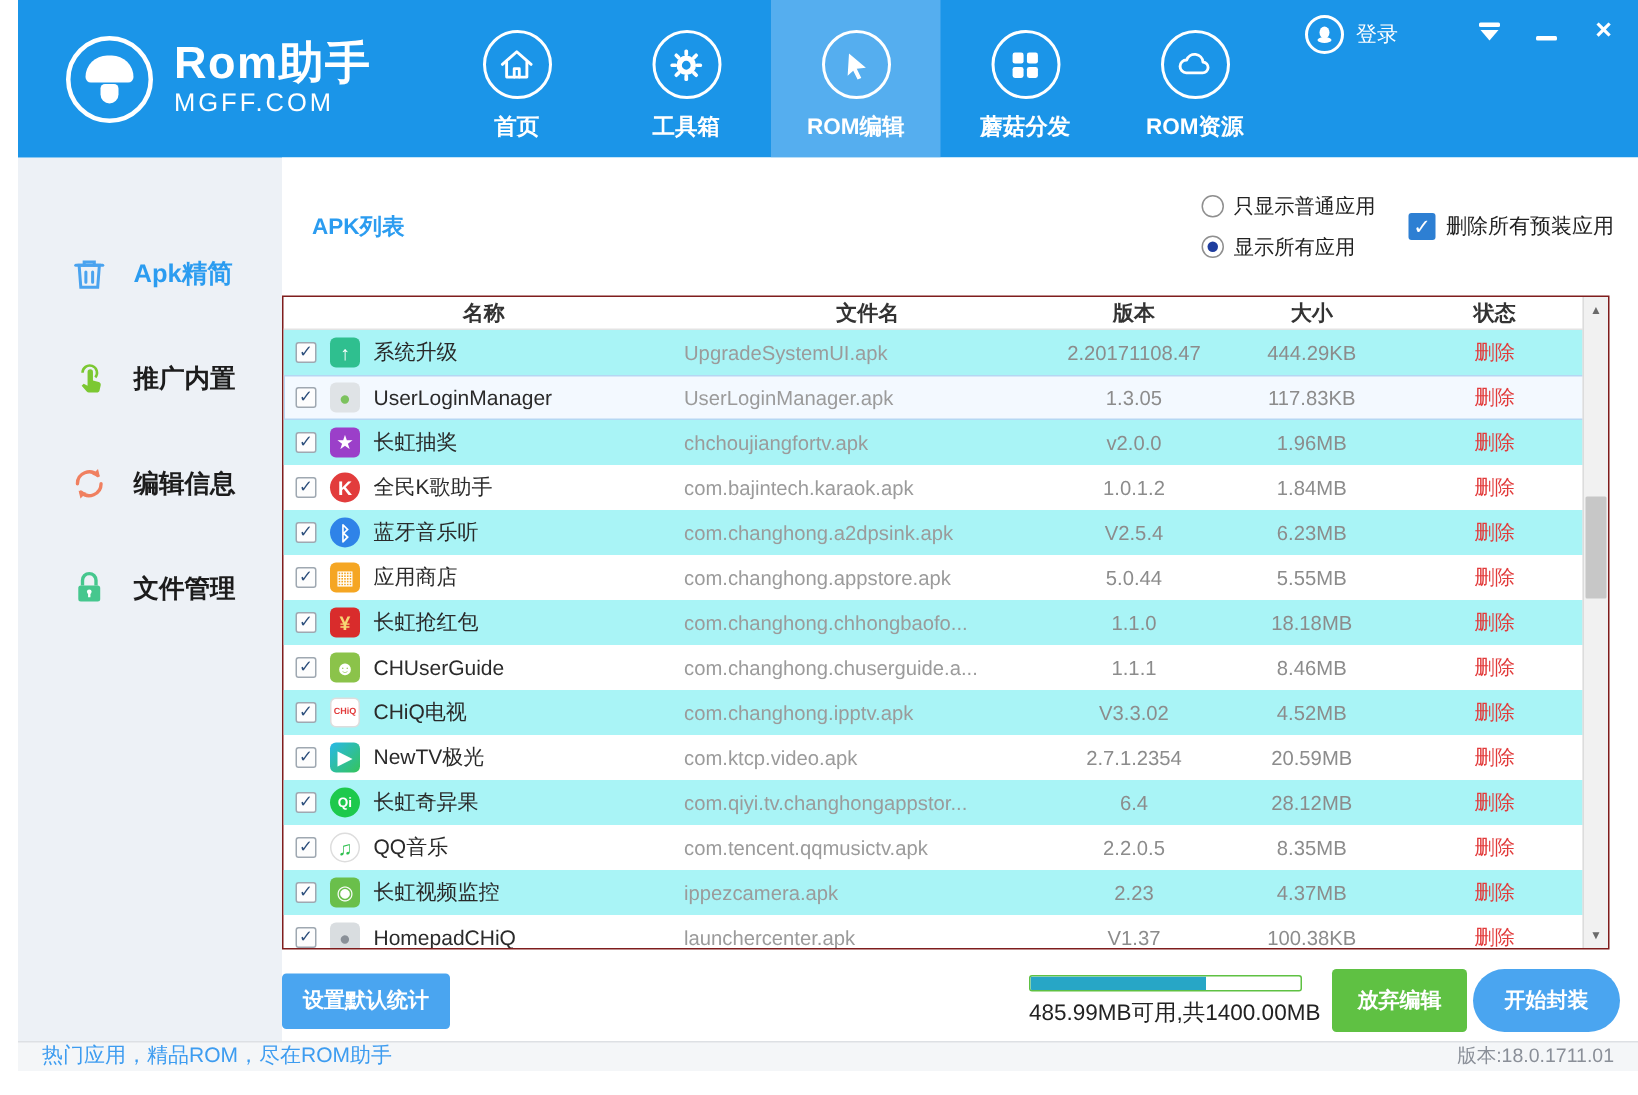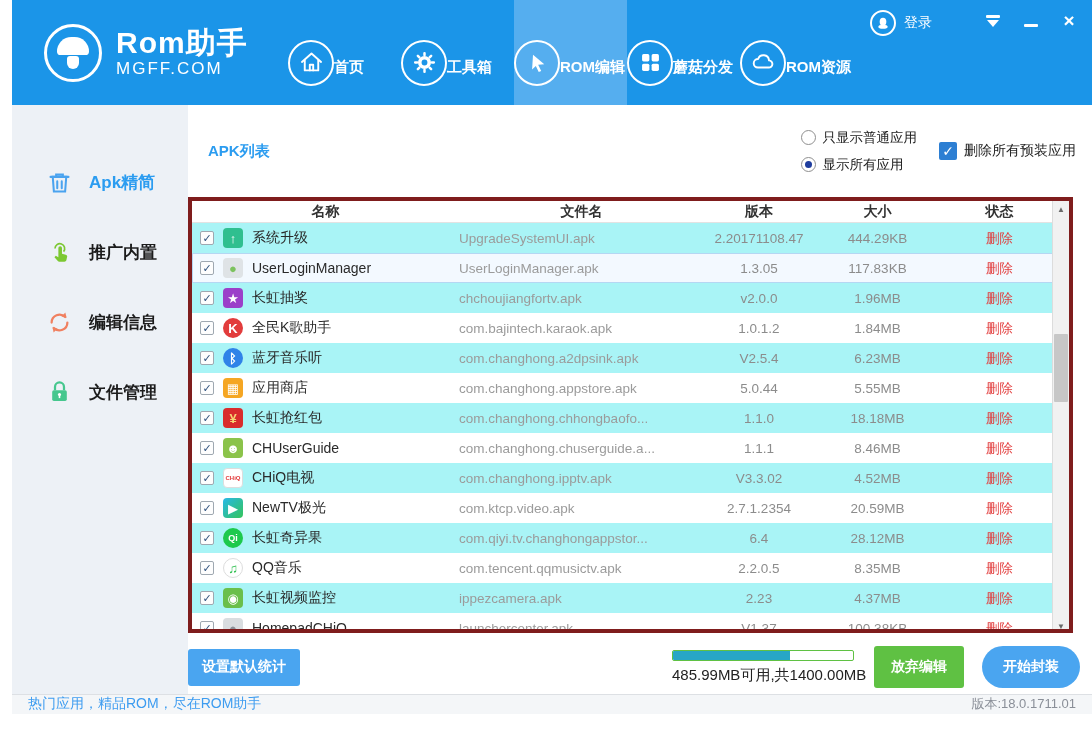--- a/index.html
+++ b/index.html
@@ -9,21 +9,21 @@
 
   
   .titlebar { height:105px; background:#1b95e8; display:flex; align-items:stretch; position:relative; }
   .logo { display:flex; align-items:center; gap:14px; padding-left:32px; width:250px; }
   .logo-mark { width:58px; height:58px; border:3px solid #fff; border-radius:50%; position:relative; flex:0 0 auto; }
   .logo-cap { position:absolute; left:10px; top:10px; width:32px; height:18px; background:#fff; border-radius:16px 16px 4px 4px; }
   .logo-stem { position:absolute; left:20px; top:29px; width:12px; height:13px; background:#fff; border-radius:3px 3px 6px 6px; }
   .logo-title { color:#fff; font-size:30px; font-weight:bold; letter-spacing:1px; line-height:32px; }
   .logo-sub { color:#fff; font-size:17px; letter-spacing:2px; line-height:20px; }
   .nav { display:flex; margin-left:26px; }
-  .nav-item { width:113px; display:flex; flex-direction:row; align-items:center; justify-content:flex-start; padding-top:20px; cursor:pointer; }
+  .nav-item { width:113px; display:flex; flex-direction:column; align-items:center; justify-content:flex-start; padding-top:20px; cursor:pointer; }
   .nav-item.active { background:#55aeef; }
   .nav-circle { width:46px; height:46px; border:2px solid #fff; border-radius:50%; display:flex; align-items:center; justify-content:center; }
   .nav-circle svg { width:27px; height:27px; }
   .nav-label { color:#fff; font-size:15px; font-weight:bold; margin-top:9px; }
   .userarea { position:absolute; right:160px; top:10px; display:flex; align-items:center; gap:8px; cursor:pointer; }
   .qq-circle { width:26px; height:26px; border:2px solid #fff; border-radius:50%; display:flex; align-items:center; justify-content:center; }
   .login-label { color:#fff; font-size:14px; }
   .winctl { position:absolute; right:14px; top:12px; display:flex; align-items:center; gap:20px; }
   .ctl { color:#fff; cursor:pointer; display:flex; align-items:center; justify-content:center; width:18px; height:18px; }
   .menu-glyph { display:flex; flex-direction:column; align-items:center; gap:2px; }
@@ -48,21 +48,21 @@
   .radios { display:flex; flex-direction:column; gap:9px; }
   .radio-row { display:flex; align-items:center; gap:7px; cursor:pointer; }
   .radio-dot { width:15px; height:15px; border-radius:50%; border:1px solid #8f8f8f; background:#fff; position:relative; flex:0 0 auto; }
   .radio-row.selected .radio-dot::after { content:""; position:absolute; left:3px; top:3px; width:7px; height:7px; border-radius:50%; background:#1f3d9e; }
   .radio-label { font-size:13.5px; color:#222; }
   .chk-row { display:flex; align-items:center; gap:7px; cursor:pointer; }
   .chk-box { width:18px; height:18px; background:#2d7fd3; border-radius:2px; color:#fff; font-size:14px; display:flex; align-items:center; justify-content:center; flex:0 0 auto; }
   .chk-label { font-size:14px; color:#222; }
 
   
-  .tablewrap { margin-left:0; width:885px; height:436px; border:4px solid #7f1d1d; position:relative; background:#fff; overflow:hidden; }
+  .tablewrap { margin-left:0; width:885px; height:436px; border:1px solid #7f1d1d; position:relative; background:#fff; overflow:hidden; }
   .tcols { display:flex; align-items:center; }
   .c-name { width:267px; } .c-file { width:245px; } .c-ver { width:110px; } .c-size { width:127px; } .c-status { width:117px; }
   .thead { height:22px; border-bottom:1px solid #e3e3e3; }
   .thead .tc { font-size:14px; font-weight:bold; color:#333; text-align:center; }
   .trow { height:30px; }
   .trow.tint { background:#a9f4f6; }
   .trow.selected { background:#f3f9ff; box-shadow:inset 0 0 0 1px #b5d7f3; }
   .namecell { display:flex; align-items:center; gap:9px; padding-left:8px; }
   .cb { width:14px; height:14px; background:#fdfdfd; border:1px solid #9fa8b1; border-radius:2px; font-size:11px; line-height:12px; color:#2d4f7c; text-align:center; flex:0 0 auto; cursor:pointer; }
   .appicon { width:20px; height:20px; border-radius:4px; display:flex; align-items:center; justify-content:center; font-size:13px; font-weight:bold; flex:0 0 auto; overflow:hidden; }
@@ -81,21 +81,21 @@
   .sb-thumb { position:absolute; left:1px; width:14px; top:133px; height:68px; background:#c7c7c7; border-radius:1px; cursor:pointer; }
 
   
   .bottom-bar { display:flex; align-items:center; margin-top:13px; width:892px; height:42px; }
   .btn { border:none; color:#fff; font-size:14px; font-weight:bold; border-radius:3px; cursor:pointer; font-family:inherit; }
   .btn-settings { width:112px; height:37px; background:#4aa5f0; }
   .progress-wrap { margin-left:auto; width:182px; margin-right:20px; }
   .pbar { width:182px; height:11px; border:1px solid #5fc143; background:#fff; border-radius:2px; overflow:hidden; }
   .pfill { height:100%; background:#27a6c6; }
   .ptext { font-size:15px; color:#222; margin-top:5px; white-space:nowrap; }
-  .btn-discard { width:90px; height:42px; background:#5fc143; margin-right:18px; }
+  .btn-discard { width:90px; height:42px; background:#5fc143; margin-right:4px; }
   .btn-start { width:98px; height:42px; background:#4aa5f0;border-radius:21px; }
 
   
   .footer { height:20px; background:#f4f6f8; border-top:1px solid #dde0e4; display:flex; align-items:flex-start; padding:0 16px; }
   .slogan { color:#3d9cf0; font-size:14px; }
   .version { margin-left:auto; color:#8a8f98; font-size:13px; }
 </style>
 </head>
 <body>
 

